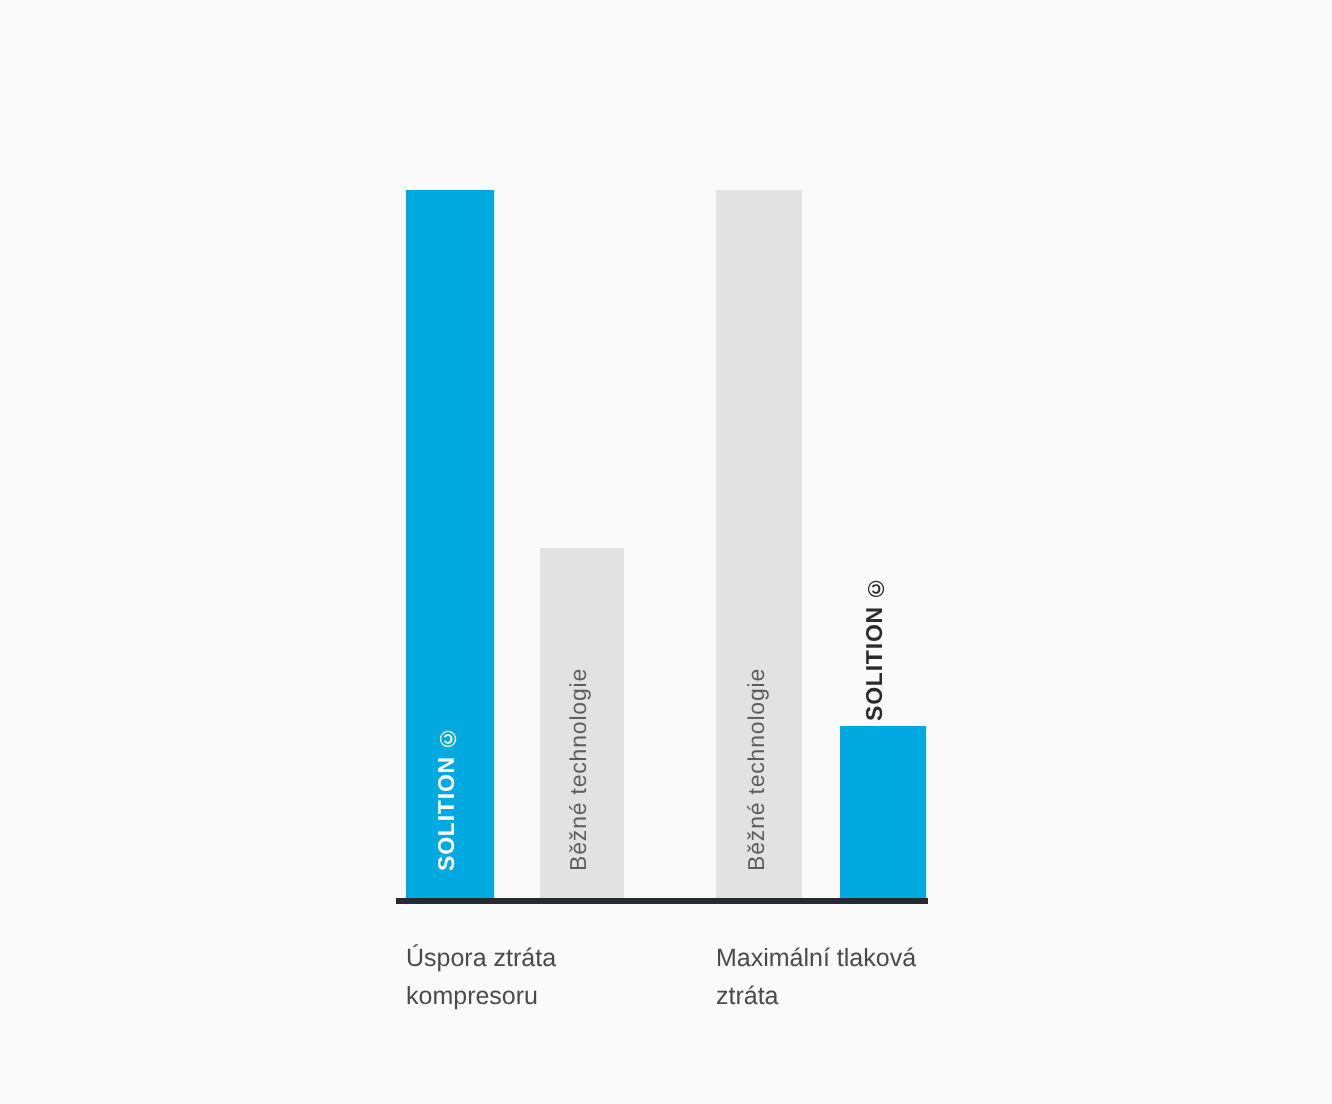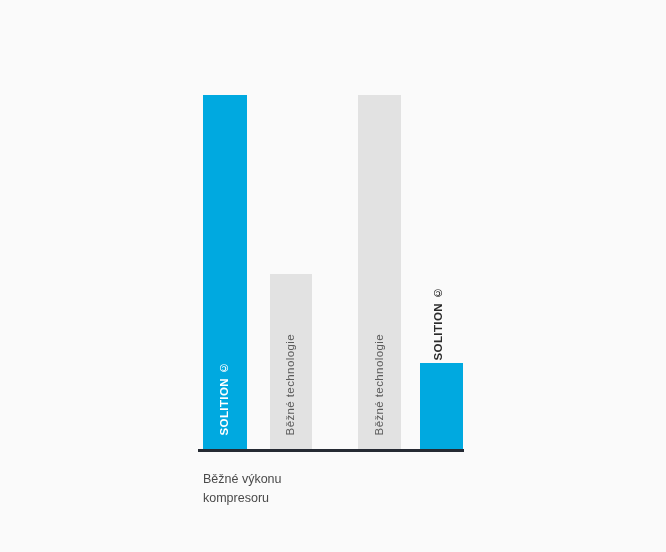--- a/index.html
+++ b/index.html
@@ -105,16 +105,17 @@
     </div>
 
     <div class="bar" style="left:222px; width:43px; height:86px; background:#00a9e0;"></div>
 
     <span class="label-above" style="left:235px; bottom:92px;">SOLITION ©</span>
 
   </div>
 
   <div id="baseline"></div>
 
-  <div class="cat-label" id="cat-0">Běžné výkonu kompresoru</div>
+  <div class="cat-label" id="cat-0">Úspora ztráta kompresoru</div>
 
+  <div class="cat-label" id="cat-1">Maximální tlaková ztráta</div>
 
 </div>
 
 </body></html>

